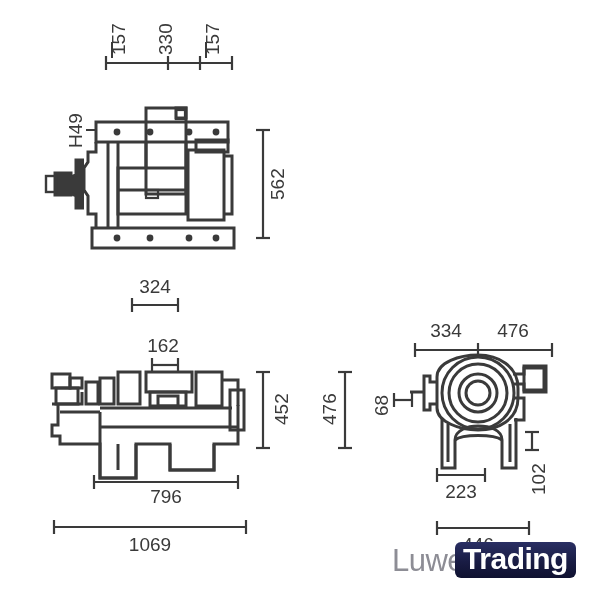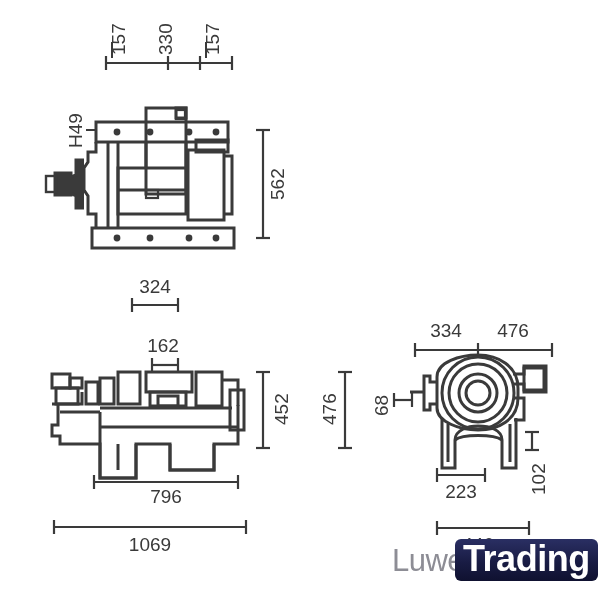--- a/index.html
+++ b/index.html
@@ -49,21 +49,21 @@
     margin-left: -9px;
     background: linear-gradient(180deg, #2a2f63 0%, #191c44 55%, #0f1130 100%);
     border-radius: 6px;
     padding: 2px 8px 4px 8px;
     line-height: 1;
     position: relative;
     z-index: 2;
   }
   .logo-trading {
     font-family: "Liberation Sans", sans-serif;
-    font-size: 36px;
+    font-size: 30px;
     font-weight: bold;
     color: #ffffff;
     letter-spacing: -0.5px;
   }
 </style>
 </head>
 <body>
 
 <div id="page">
 

